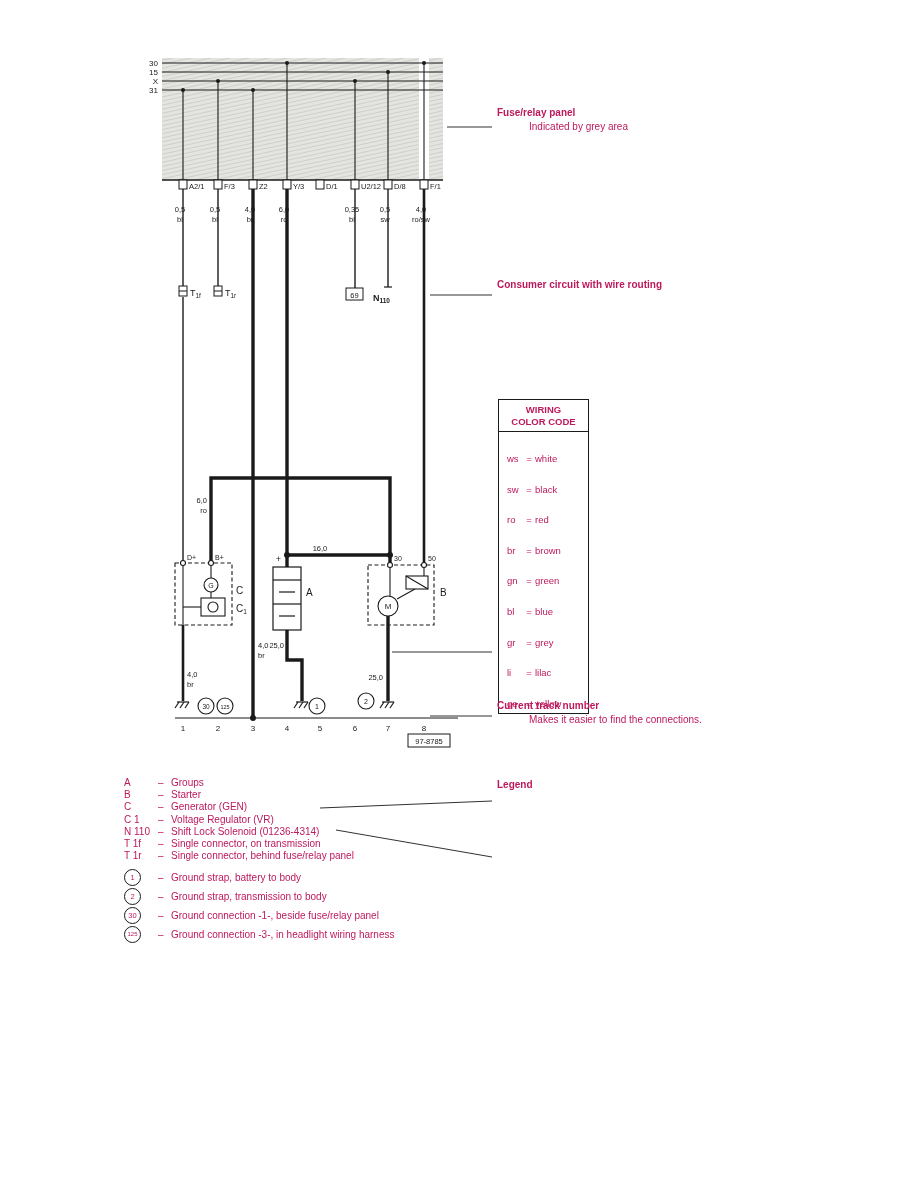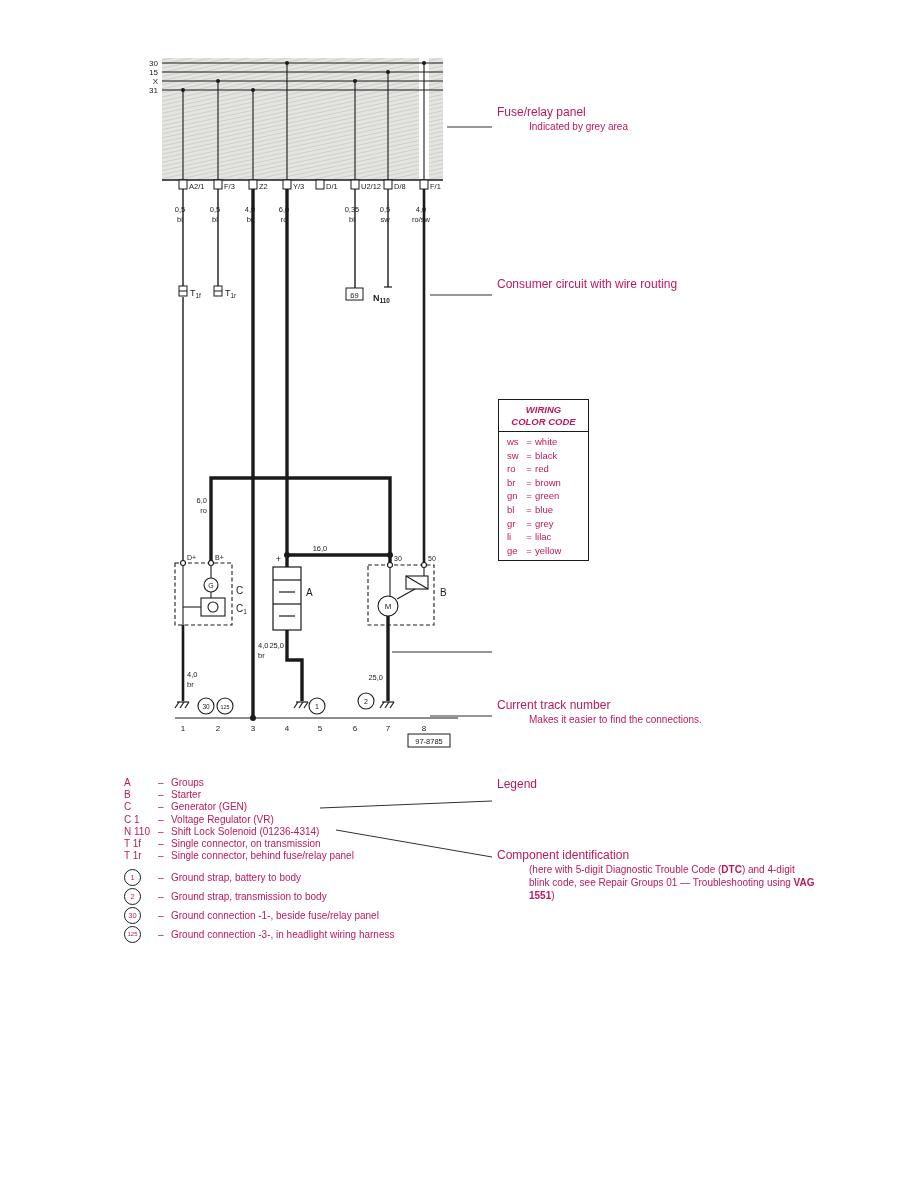--- a/index.html
+++ b/index.html
@@ -1,27 +1,27 @@
 <!DOCTYPE html>
 <html><head>
 <meta charset="utf-8">
 <style>
   html,body{margin:0;padding:0;background:#fff;}
   .page{position:relative;width:918px;height:1188px;background:#ffffff;overflow:hidden;
         font-family:"Liberation Sans",sans-serif;color:#be185d;}
   .ann{position:absolute;}
-  .ann-title{font-size:12px;font-weight:normal;line-height:13px;}
+  .ann-title{font-size:10px;font-weight:bold;line-height:13px;}
   .ann-body{font-size:10px;line-height:13px;margin-top:1px;padding-left:32px;}
   .ann-body b{font-weight:bold;}
   
   .cc-box{position:absolute;left:498px;top:399px;width:89px;border:1px solid #1a1a1a;background:#fff;}
   .cc-title{font-size:9.5px;font-weight:bold;text-align:center;line-height:12px;
-            padding:4px 2px 3px 2px;border-bottom:1px solid #1a1a1a;font-style:italic;}
+            padding:4px 2px 3px 2px;border-bottom:1px solid #1a1a1a;}
   .cc-rows{padding:3px 0 3px 0;}
-  .cc-row{display:flex;font-size:9.5px;line-height:13.6px;padding-left:8px;}
+  .cc-row{display:flex;font-size:9.5px;line-height:13.6px;padding-left:8px;margin-top:17px;}
   .cc-code{width:16px;}
   .cc-eq{width:12px;text-align:center;}
   
   .legend-list{position:absolute;left:124px;top:777px;}
   .lg-row{display:flex;font-size:10px;line-height:12.2px;}
   .lg-code{width:34px;}
   .lg-dash{width:13px;}
   .lg-grounds{margin-top:6px;}
   .lg-ground-row{display:flex;align-items:center;height:19px;font-size:10px;}
   .lg-circle-cell{width:34px;}
@@ -343,24 +343,20 @@
 
   <div class="ann" style="left:497px;top:699px;width:360px">
     <div class="ann-title">Current track number</div>
     <div class="ann-body">Makes it easier to find the connections.</div>
   </div>
 
   <div class="ann" style="left:497px;top:778px;width:312px">
     <div class="ann-title">Legend</div>
   </div>
 
-  <div class="ann" style="left:497px;top:849px;width:318px">
-    <div class="ann-title">Component identification</div>
-    <div class="ann-body"><span>(here with 5-digit Diagnostic Trouble Code (</span><b>DTC</b><span>) and 4-digit blink code, see Repair Groups 01 — Troubleshooting using </span><b>VAG 1551</b><span>)</span></div>
-  </div>
 
   <div class="legend-list">
     <div class="lg-row">
       <span class="lg-code">A</span>
       <span class="lg-dash">–</span>
       <span class="lg-desc">Groups</span>
     </div>
     <div class="lg-row">
       <span class="lg-code">B</span>
       <span class="lg-dash">–</span>

